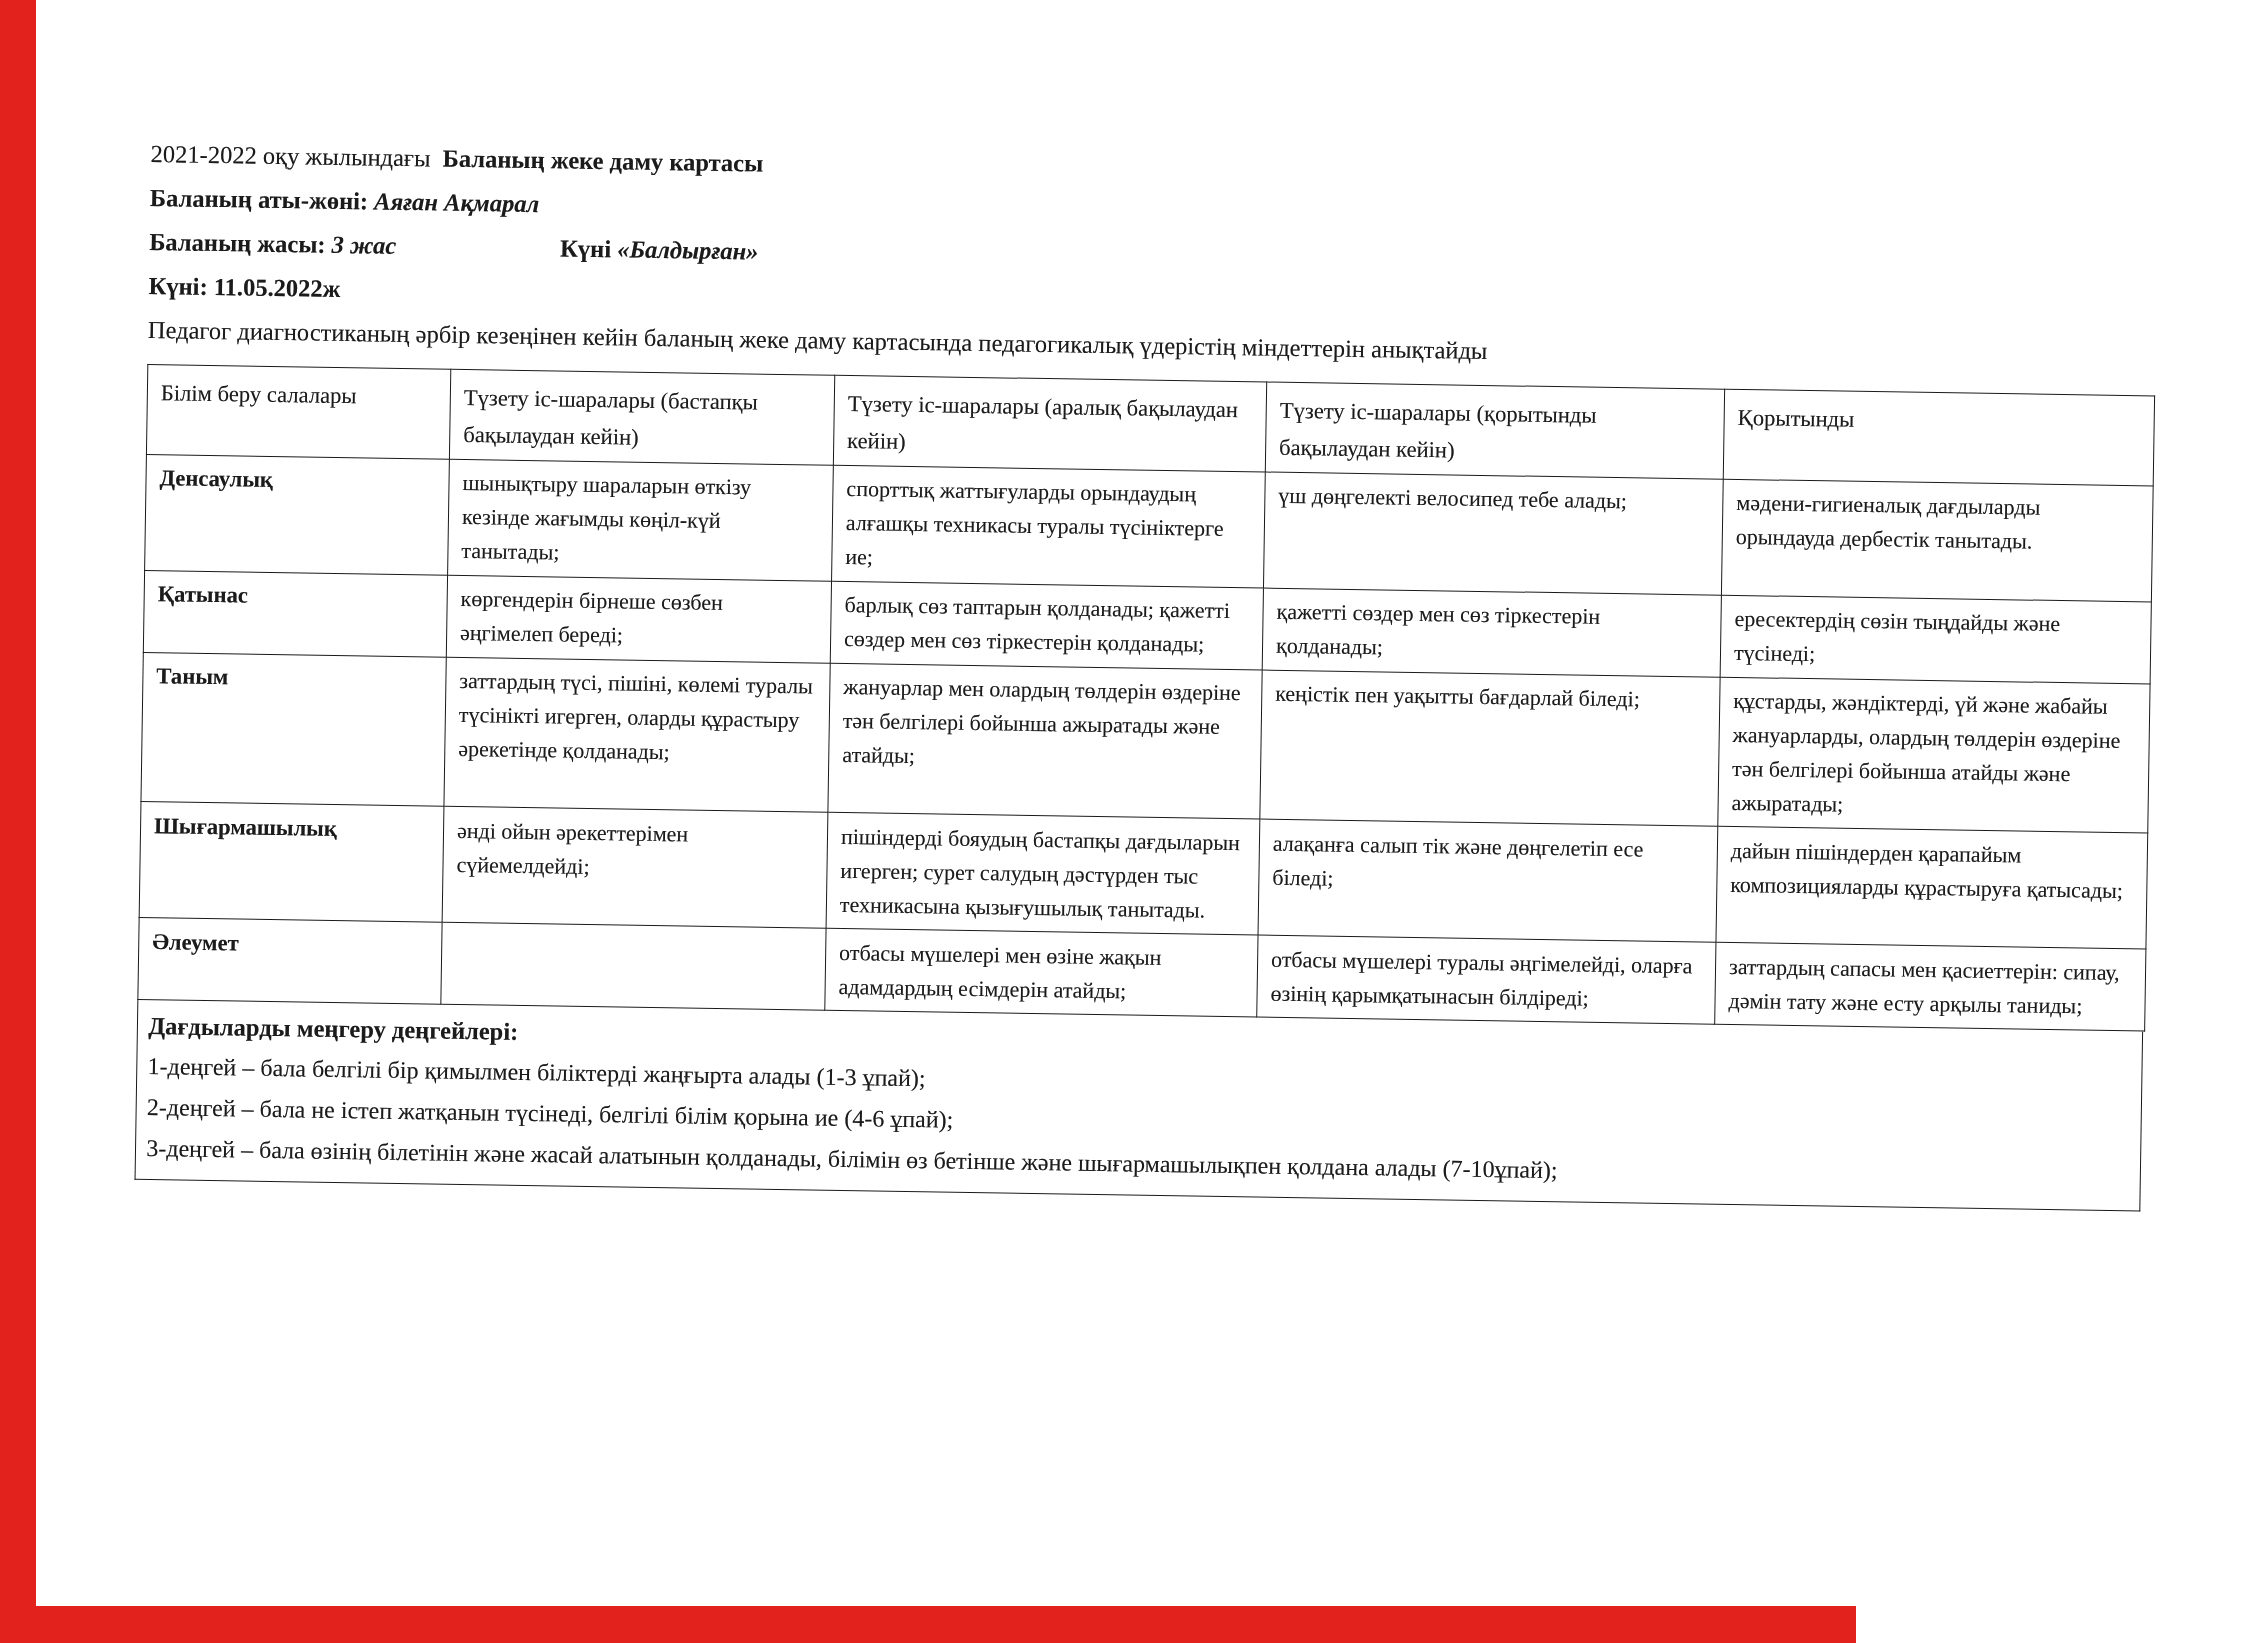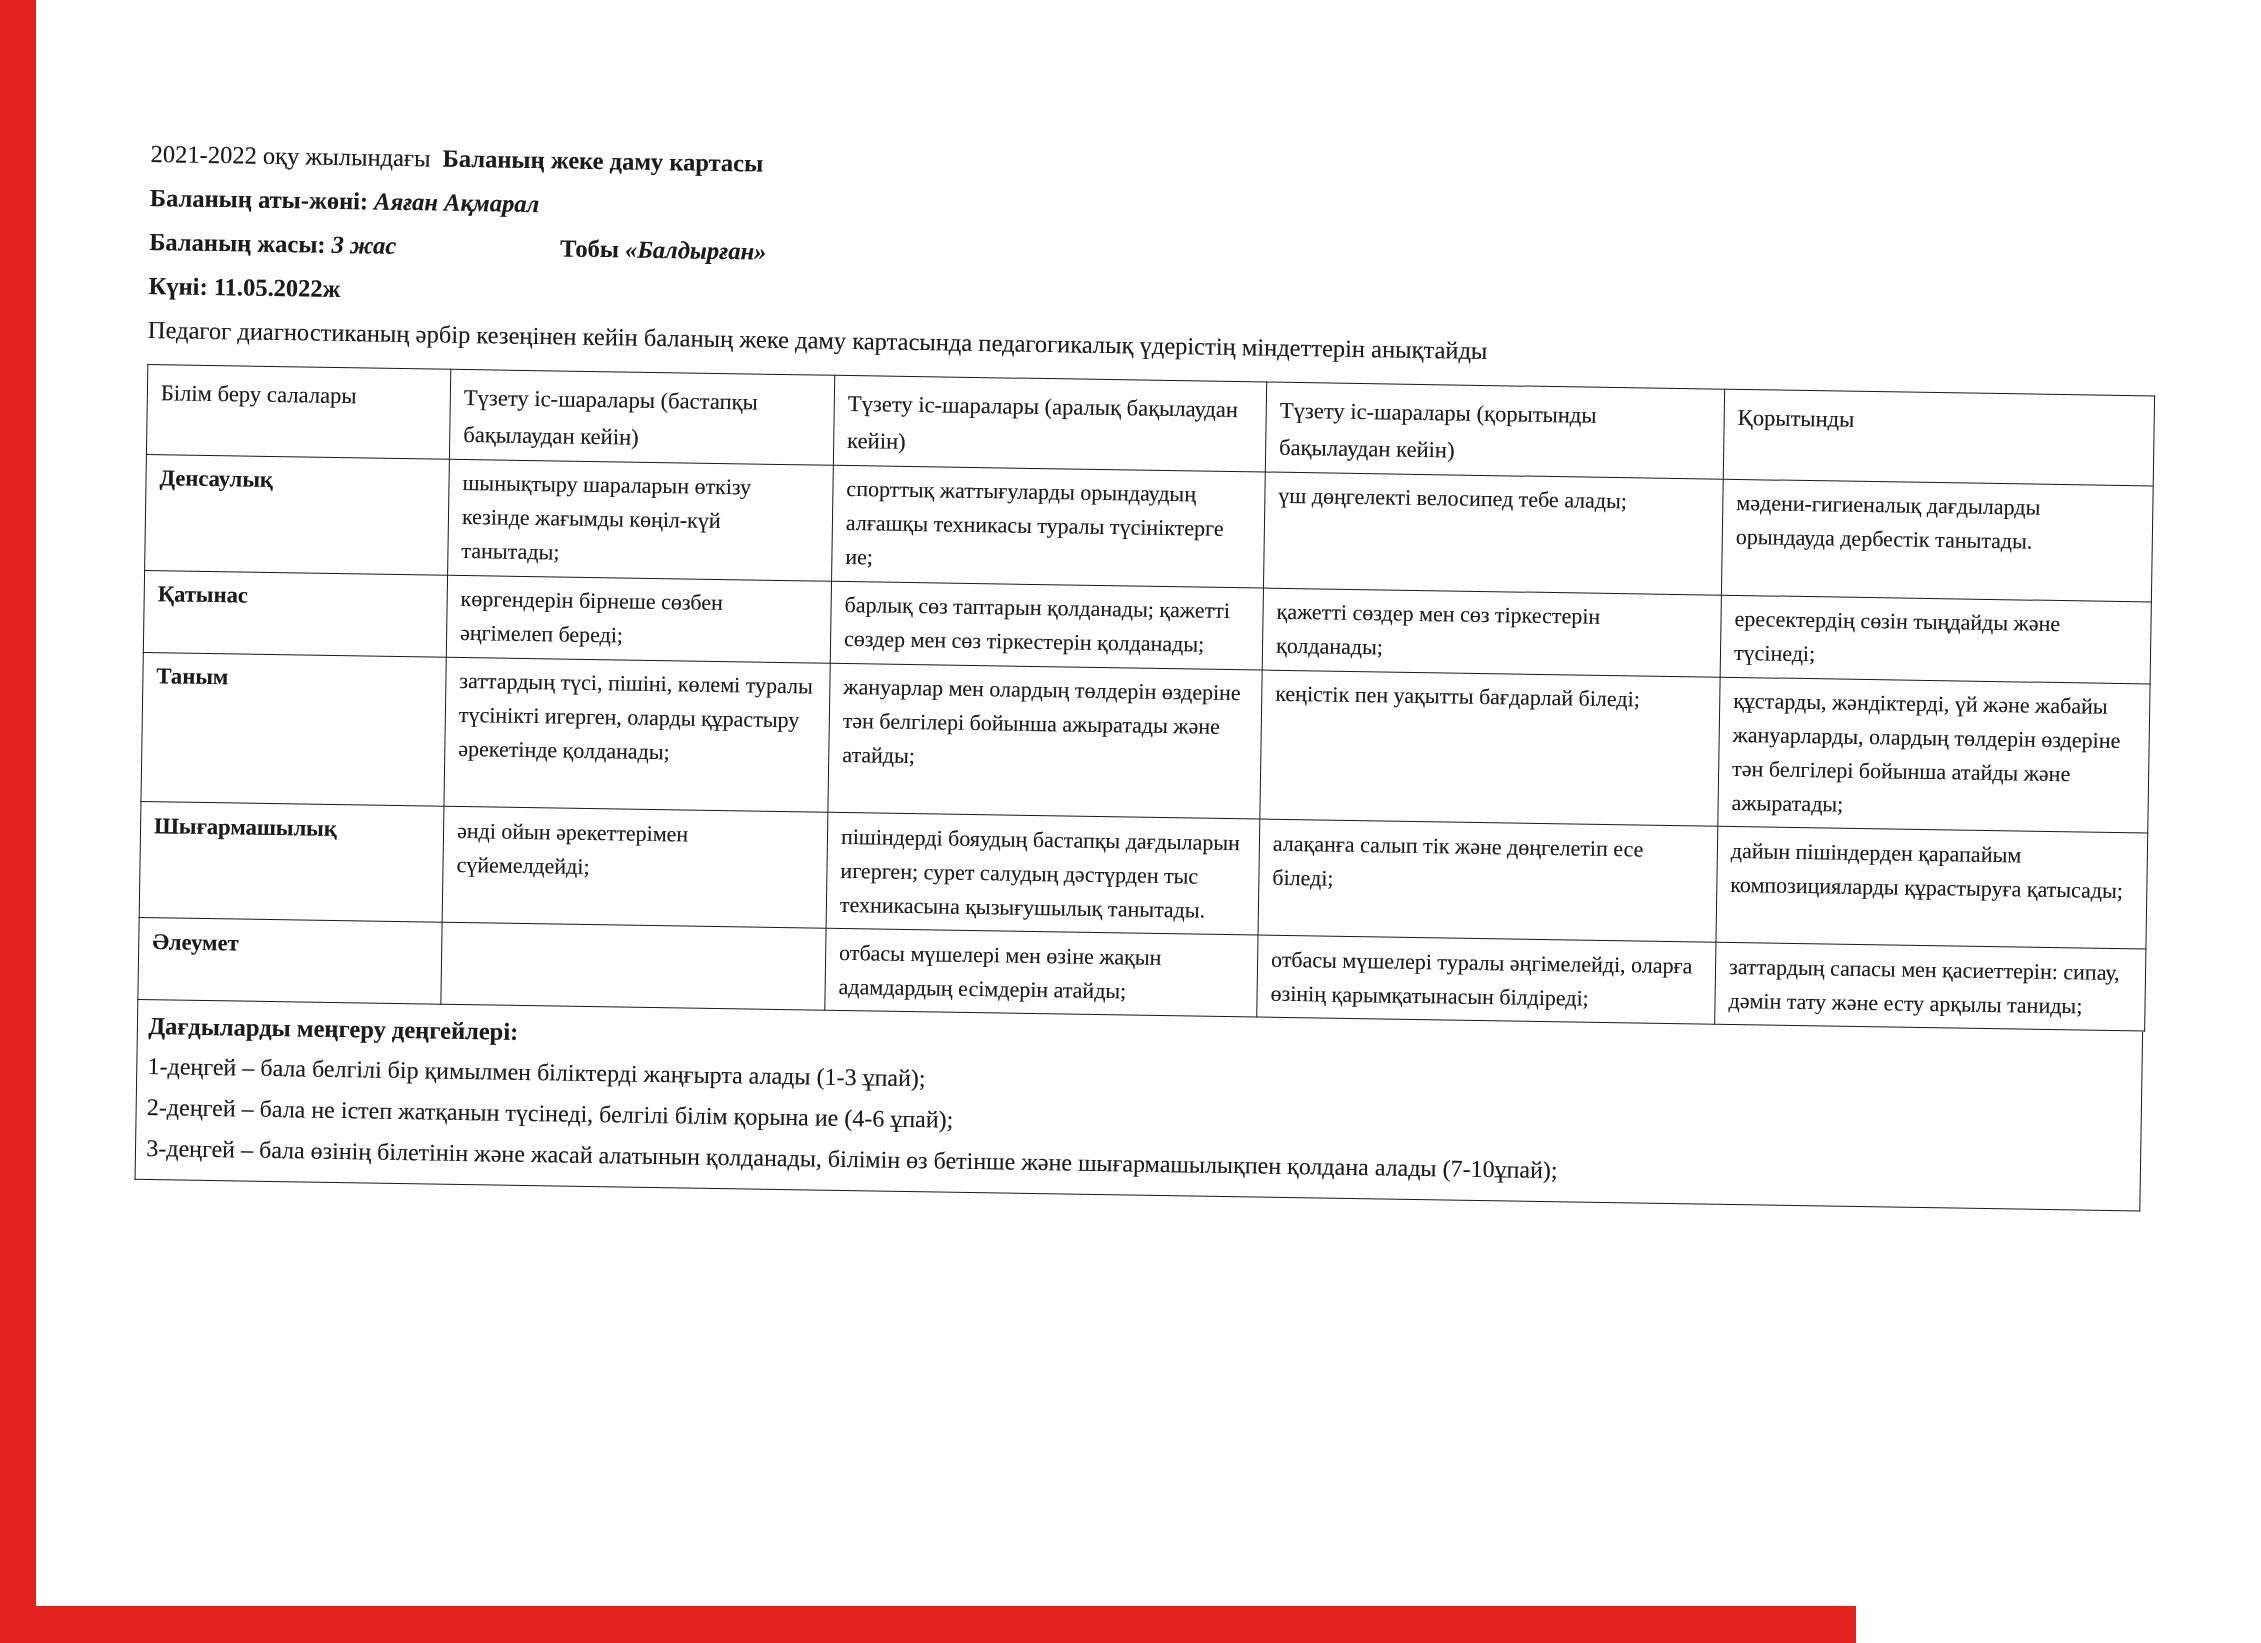--- a/index.html
+++ b/index.html
@@ -41,21 +41,21 @@
 <body>
 
 <div class="edge-left"></div>
 <div class="edge-bottom"></div>
 
 <div class="content">
 
   <div>
     <p class="h-line"><span>2021-2022 оқу жылындағы</span>&nbsp; <span class="b">Баланың жеке даму картасы</span></p>
     <p class="h-line"><span class="b">Баланың аты-жөні:</span> <span class="bi">Аяған Ақмарал</span></p>
-    <p class="h-line"><span class="b">Баланың жасы:</span> <span class="bi">3 жас</span><span class="gap"></span><span class="b">Тобы</span> <span class="bi">«Балдырған»</span></p>
+    <p class="h-line"><span class="b">Баланың жасы:</span> <span class="bi">3 жас</span><span class="gap"></span><span class="b">Күні</span> <span class="bi">«Балдырған»</span></p>
     <p class="h-line b">Күні: 11.05.2022ж</p>
     <p class="h-line">Педагог диагностиканың әрбір кезеңінен кейін баланың жеке даму картасында педагогикалық үдерістің міндеттерін анықтайды</p>
   </div>
 
   <table class="doc-table">
     <colgroup>
       <col style="width:303px">
       <col style="width:384px">
       <col style="width:432px">
       <col style="width:458px">

